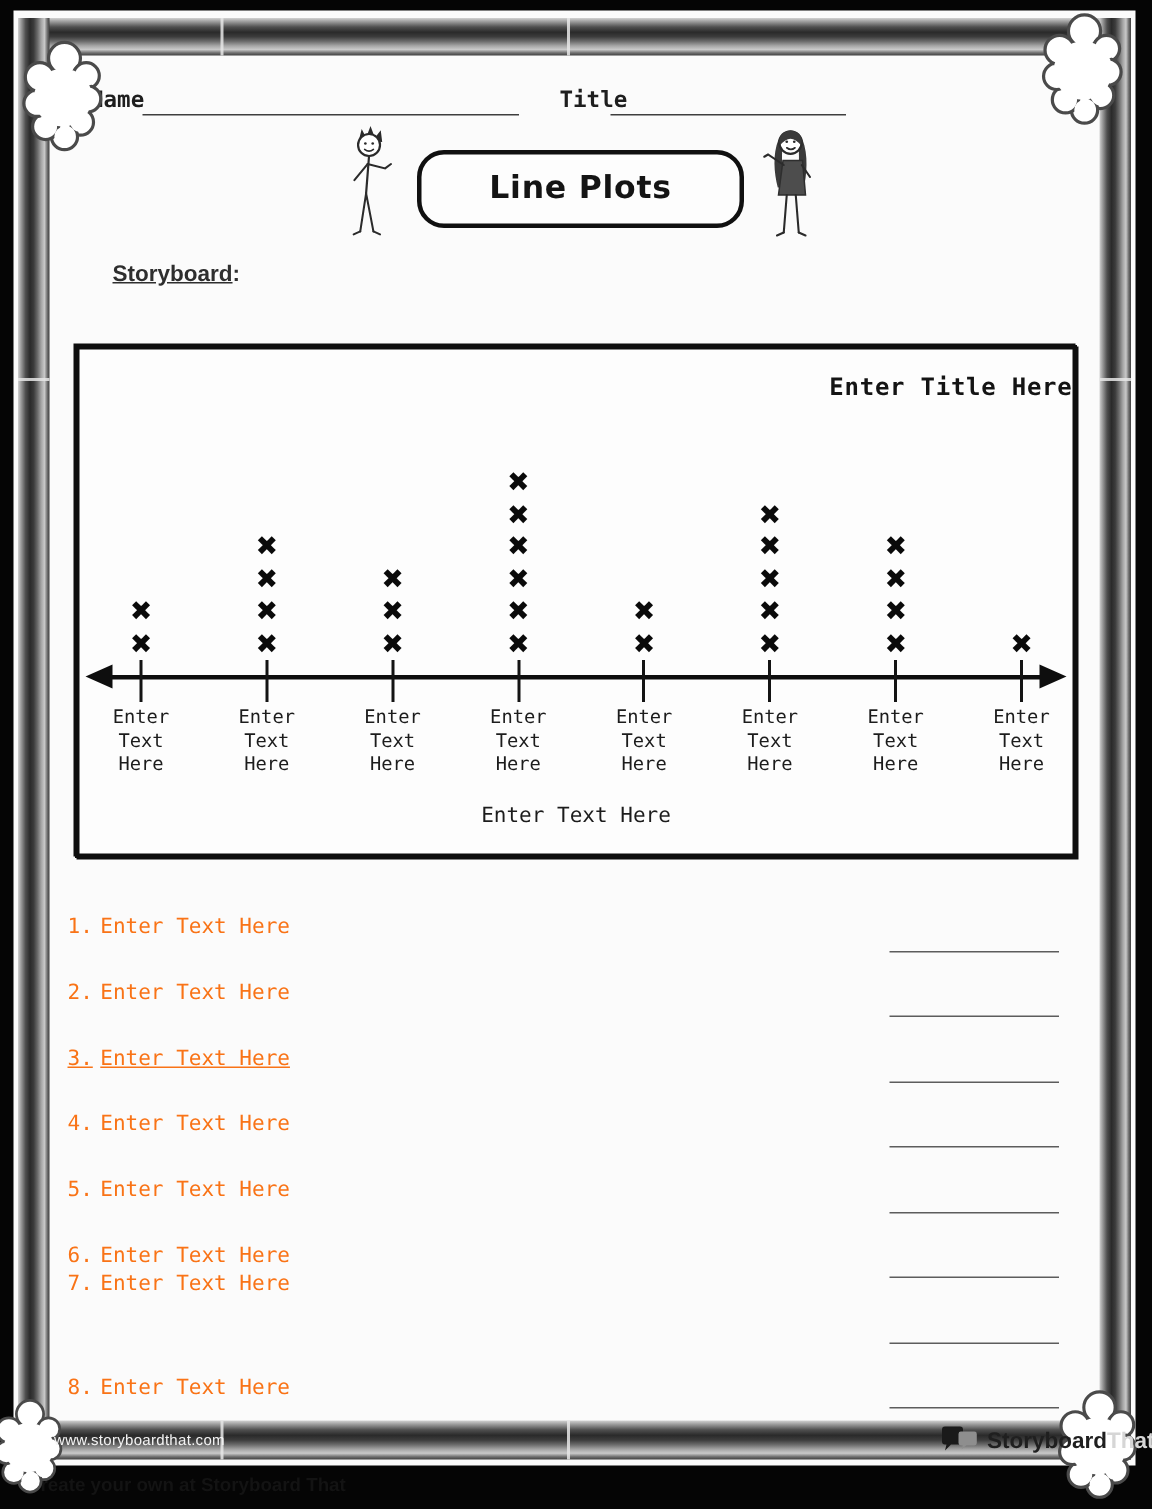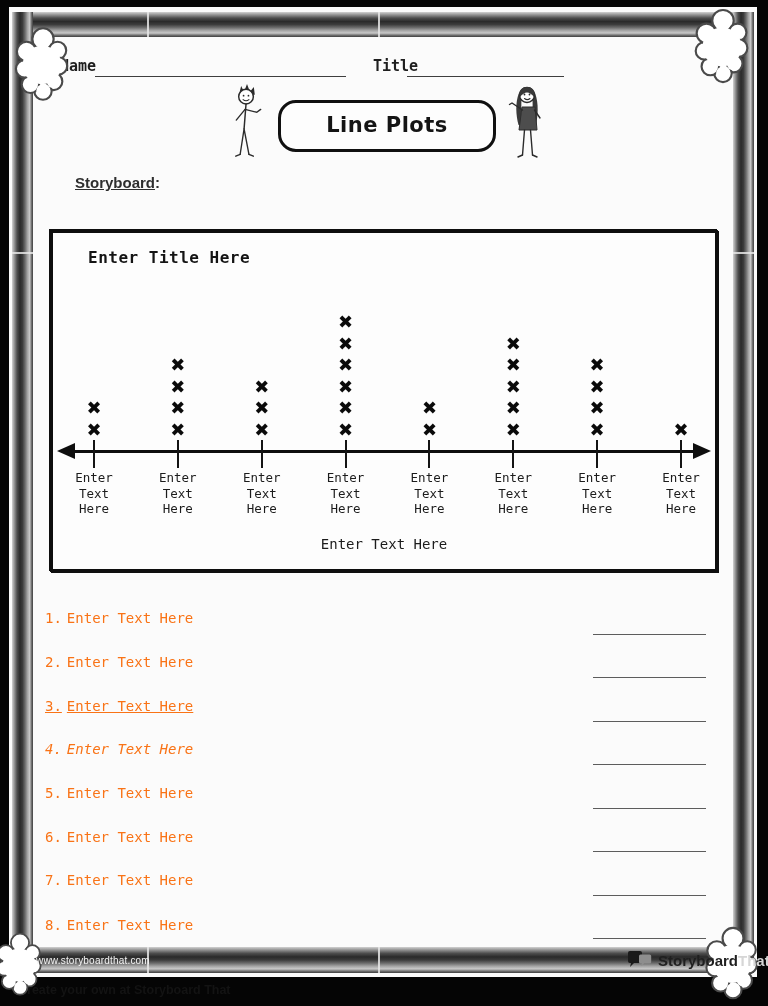--- a/index.html
+++ b/index.html
@@ -29,22 +29,22 @@
         font-weight:bold;font-size:21px;letter-spacing:.5px;color:#141414;}
   .figure{position:absolute;z-index:5;}
   .directions{position:absolute;z-index:5;left:75px;top:174px;font-family:"Liberation Sans",sans-serif;
         font-weight:bold;font-size:15px;color:#2e2e2e;}
   .directions .dword{text-decoration:underline;}
 
   
   .chartbox{position:absolute;z-index:5;left:50px;top:230px;width:668px;height:342px;
         border:3px solid #0e0e0e;background:#fdfdfd;box-sizing:border-box;
         box-shadow:1px 1px 0 #0e0e0e, -1px -1px 0 #0e0e0e;}
-  .chart-title{position:absolute;left:0;top:15px;width:100%;text-align:left;
-        font-weight:bold;font-size:16px;color:#141414;letter-spacing:.5px;padding-left:35px;}
+  .chart-title{position:absolute;left:0;top:15px;width:100%;text-align:right;
+        font-weight:bold;font-size:16px;color:#141414;letter-spacing:.5px;}
   .axis{position:absolute;left:4px;top:210px;width:654px;height:17px;}
   .axis-shaft{position:absolute;left:13px;right:13px;top:7px;height:3.4px;background:#0e0e0e;}
   .arrow-w{position:absolute;left:0;top:0;width:0;height:0;border-top:8.5px solid transparent;
         border-bottom:8.5px solid transparent;border-right:18px solid #0e0e0e;}
   .arrow-e{position:absolute;right:0;top:0;width:0;height:0;border-top:8.5px solid transparent;
         border-bottom:8.5px solid transparent;border-left:18px solid #0e0e0e;}
   .tick{position:absolute;width:2px;height:28px;background:#141414;}
   .xmark{position:absolute;width:22px;height:22px;line-height:22px;text-align:center;
         font-family:"DejaVu Sans",sans-serif;font-weight:bold;font-size:18px;color:#0a0a0a;}
   .cat-label{position:absolute;width:64px;text-align:center;font-size:12.5px;line-height:15.5px;color:#1c1c1c;}
@@ -225,24 +225,24 @@
       <path d="M12 6 q0-1.6 1.6-1.6 h9 q1.6 0 1.6 1.6 v6 q0 1.6 -1.6 1.6 h-5.5 l-3 2.6 l.7-2.6 h-1.2 q-1.6 0 -1.6 -1.6 Z" fill="#8e8e8e"></path>
     </svg>
     <span class="logo-primary">Storyboard</span>
       <span class="logo-secondary">That</span>
   </div>
   <div class="tagline">Create your own at Storyboard That</div>
 
 <div class="q-row" style="top: 610px;"><span class="q-num">1.</span><span>Enter Text Here</span></div>
     <div class="q-row" style="top: 653.8px;"><span class="q-num">2.</span><span>Enter Text Here</span></div>
     <div class="q-row" style="top: 697.6px; text-decoration: underline;"><span class="q-num">3.</span><span>Enter Text Here</span></div>
-    <div class="q-row" style="top: 741.4px; font-style: italic;"><span class="q-num">4.</span><span>Enter Text Here</span></div>
+    <div class="q-row" style="top: 741.4px;"><span class="q-num">4.</span><span>Enter Text Here</span></div>
     <div class="q-row" style="top: 785.2px;"><span class="q-num">5.</span><span>Enter Text Here</span></div>
     <div class="q-row" style="top: 829px; text-align: right;"><span class="q-num">6.</span><span>Enter Text Here</span></div>
-    <div class="q-row" style="top: 872px;"><span class="q-num">7.</span><span>Enter Text Here</span></div>
+    <div class="q-row" style="top: 848px;"><span class="q-num">7.</span><span>Enter Text Here</span></div>
     <div class="q-row" style="top: 916.6px;"><span class="q-num">8.</span><span>Enter Text Here</span></div>
     <div class="answer-line" style="top: 633.5px;"></div>
     <div class="answer-line" style="top: 677.05px;"></div>
     <div class="answer-line" style="top: 720.6px;"></div>
     <div class="answer-line" style="top: 764.15px;"></div>
     <div class="answer-line" style="top: 807.7px;"></div>
     <div class="answer-line" style="top: 851.25px;"></div>
     <div class="answer-line" style="top: 894.8px;"></div>
     <div class="answer-line" style="top: 938.35px;"></div>
   </div>

